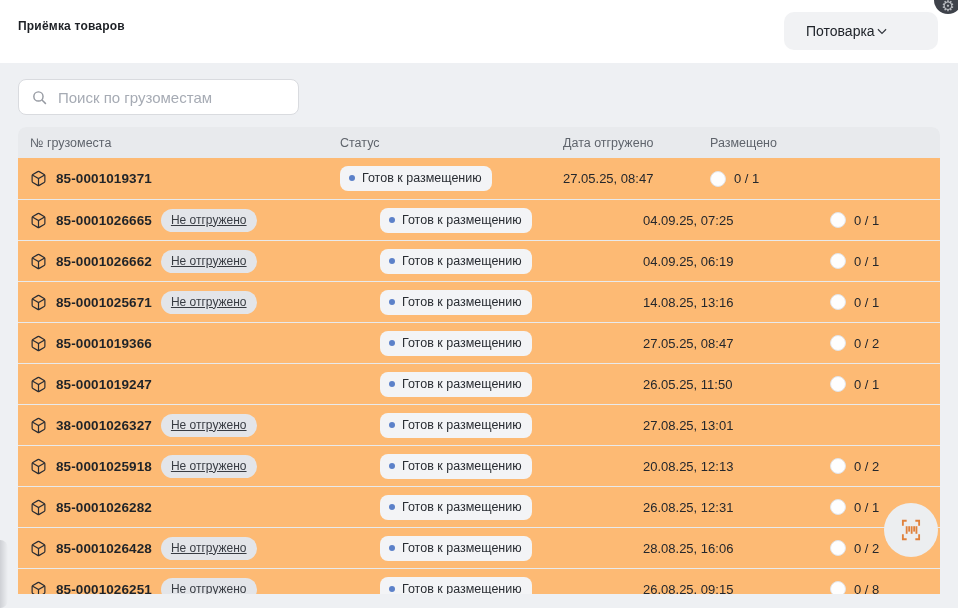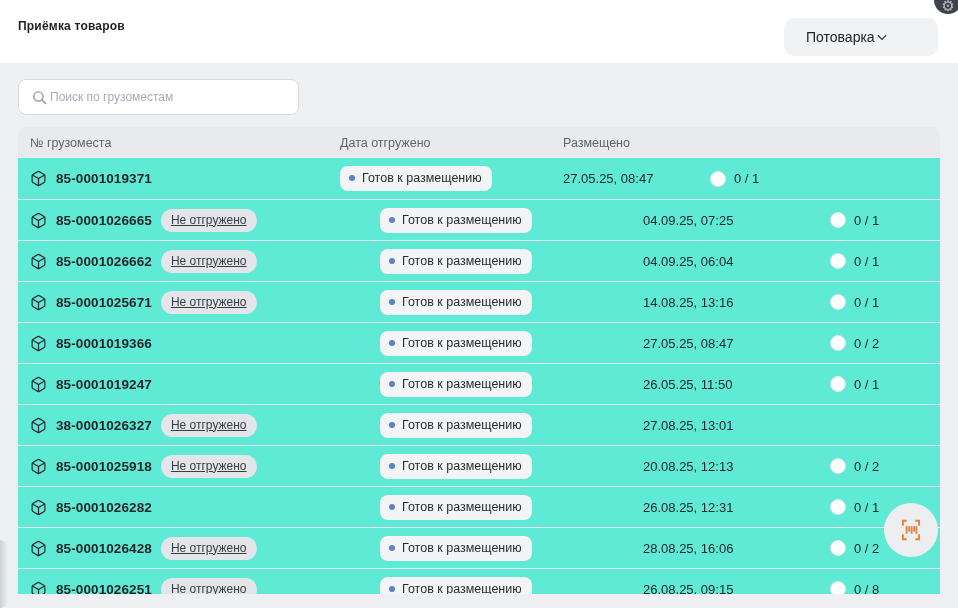--- a/index.html
+++ b/index.html
@@ -14,21 +14,21 @@
   
   .topbar {
     position: absolute; left: 0; top: 0; width: 958px; height: 63px;
     background: #ffffff;
   }
   .page-title {
     position: absolute; left: 18px; top: 19px;
     font-size: 12px; font-weight: 700; color: #1d2025; letter-spacing: .2px;
   }
   .mode-select {
-    position: absolute; right: 20px; top: 18px;
+    position: absolute; right: 20px; top: 12px;
     width: 154px; height: 38px;
     background: #f1f2f4; border: none; border-radius: 10px;
     display: flex; align-items: center; justify-content: flex-start;
     padding: 0 15px 0 22px;
     font-family: inherit; font-size: 14px; color: #20242a; cursor: pointer;
   }
   .chevron { width: 14px; height: 14px; stroke: #33373e; stroke-width: 2; fill: none; }
   .gear-fab {
     position: absolute; top: -14px; right: -4px;
     width: 28px; height: 28px; border-radius: 50%;
@@ -40,42 +40,42 @@
   
   .search-box {
     position: absolute; left: 18px; top: 79px;
     width: 281px; height: 36px;
     background: #fff; border: 1px solid #d9dbdf; border-radius: 8px;
     display: flex; align-items: center; padding: 0 10px 0 12px;
   }
   .search-box svg { width: 17px; height: 17px; stroke: #9599a1; stroke-width: 2; fill: none; flex: 0 0 auto; }
   .search-box input {
     border: none; outline: none; background: transparent;
-    font-family: inherit; font-size: 12px; color: #24272c;
-    margin-left: 2px; width: 100%;
+    font-family: inherit; font-size: 15px; color: #24272c;
+    margin-left: 10px; width: 100%;
   }
   .search-box input::placeholder { color: #a6abb4; }
   
   .table {
     position: absolute; left: 18px; top: 127px;
     width: 922px; height: 467px; overflow: hidden;
     border-radius: 8px 8px 0 0;
   }
   .thead, .trow {
     display: grid;
     grid-template-columns: 322px 223px 147px 1fr;
     align-items: center;
   }
   .thead {
     height: 31px; background: #e8eaed;
     font-size: 12.5px; color: #5f646c;
     border-radius: 8px 8px 0 0;
   }
   .thead .cell:first-child, .trow .cell:first-child { padding-left: 12px; }
-  .trow { height: 41px; background: #5eead4; cursor: pointer; }
+  .trow { height: 41px; background: #fdba74; cursor: pointer; }
   .trow + .trow { border-top: 1px solid #e8eaec; gap: 40px; }
   .cell { display: flex; align-items: center; min-width: 0; }
   .pkg-icon { width: 17px; height: 17px; stroke: #2a2d33; stroke-width: 1.7; fill: none; flex: 0 0 auto; }
   .cargo-id { font-size: 13.5px; font-weight: 700; color: #1f2328; margin-left: 9px; letter-spacing: .1px; }
   .badge {
     margin-left: 9px; background: #e3e5e9; color: #383c43;
     font-size: 12px; padding: 4px 10px 5px; border-radius: 20px; white-space: nowrap; text-decoration: underline;
   }
   .status-pill {
     display: inline-flex; align-items: center;
@@ -125,20 +125,21 @@
   <svg viewBox="0 0 24 24">
       <circle cx="10.5" cy="10.5" r="6.5"></circle>
       <line x1="15.5" y1="15.5" x2="21" y2="21"></line>
     </svg>
   <input type="text" placeholder="Поиск по грузоместам" style="">
 </div>
 
 <div class="table">
   <div class="thead">
     <div class="cell">№ грузоместа</div>
+    <div class="cell">Статус</div>
     <div class="cell">Дата отгружено</div>
     <div class="cell">Размещено</div>
   </div>
   <div id="rows">
   <div class="trow">
     <div class="cell">
       <svg class="pkg-icon" viewBox="0 0 24 24">
         <path d="M21 16V8a2 2 0 0 0-1-1.73l-7-4a2 2 0 0 0-2 0l-7 4A2 2 0 0 0 3 8v8a2 2 0 0 0 1 1.73l7 4a2 2 0 0 0 2 0l7-4A2 2 0 0 0 21 16z"></path>
         <polyline points="3.27 6.96 12 12.01 20.73 6.96"></polyline>
         <line x1="12" y1="22.08" x2="12" y2="12"></line>
@@ -196,21 +197,21 @@
       <span class="cargo-id">85-0001026662</span>
       <span class="badge">Не отгружено</span>
     </div>
     <div class="cell">
       <span class="status-pill">
         <span class="status-dot"></span>
         <span class="status-text">Готов к размещению</span>
       </span>
     </div>
     <div class="cell">
-      <span class="date-text">04.09.25, 06:04</span>
+      <span class="date-text">04.09.25, 06:19</span>
     </div>
     <div class="cell">
       <span class="ring"></span>
       <span class="placed-text">0 / 1</span>
     </div>
   </div>
 
   <div class="trow">
     <div class="cell">
       <svg class="pkg-icon" viewBox="0 0 24 24">

